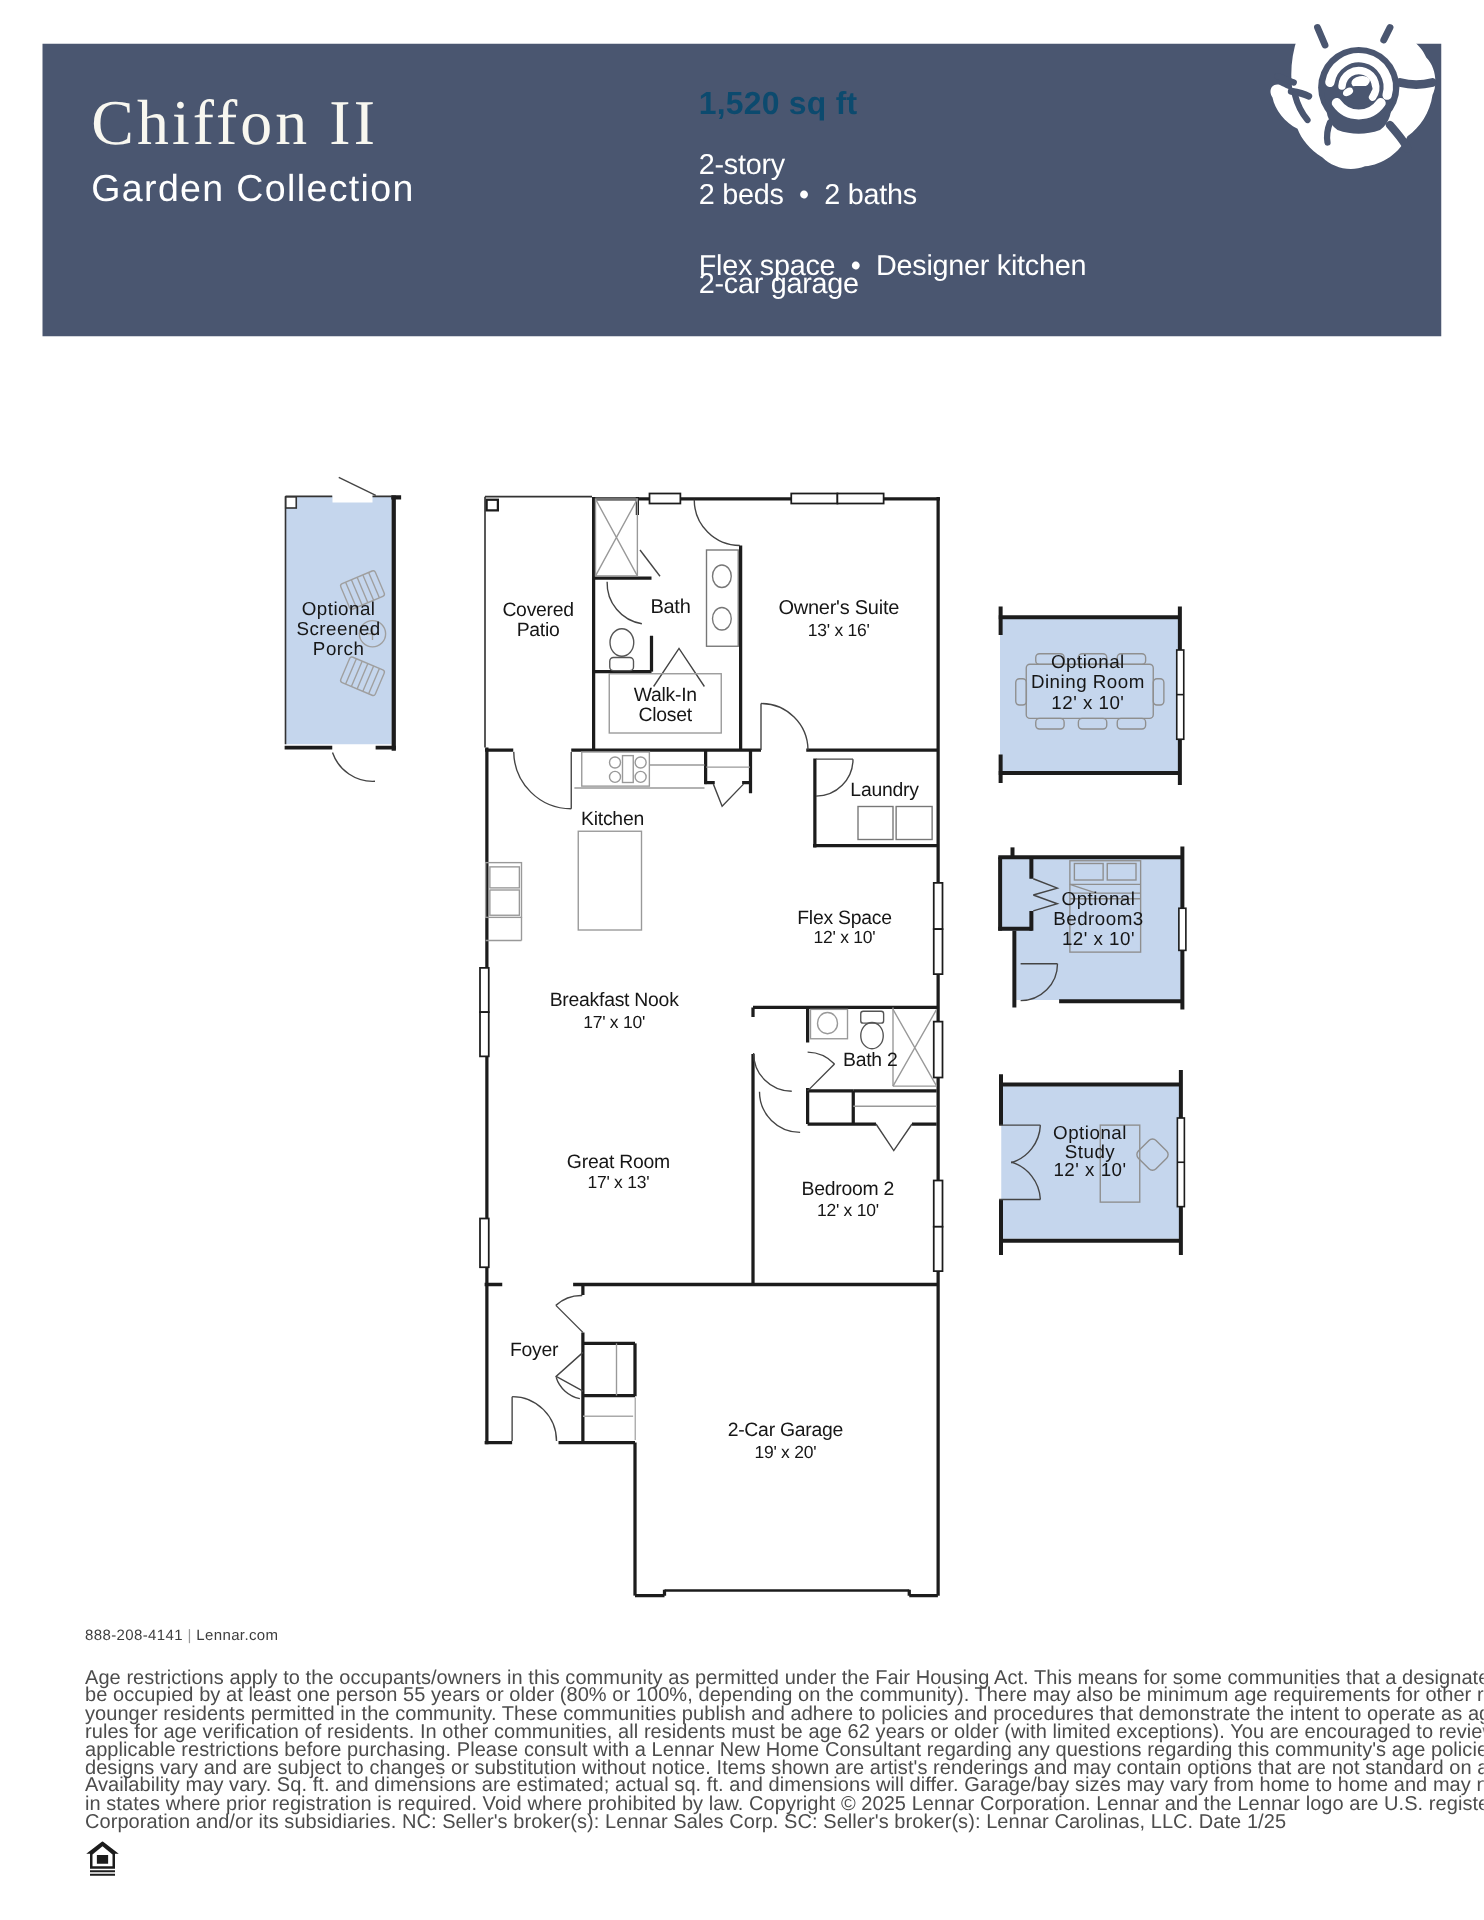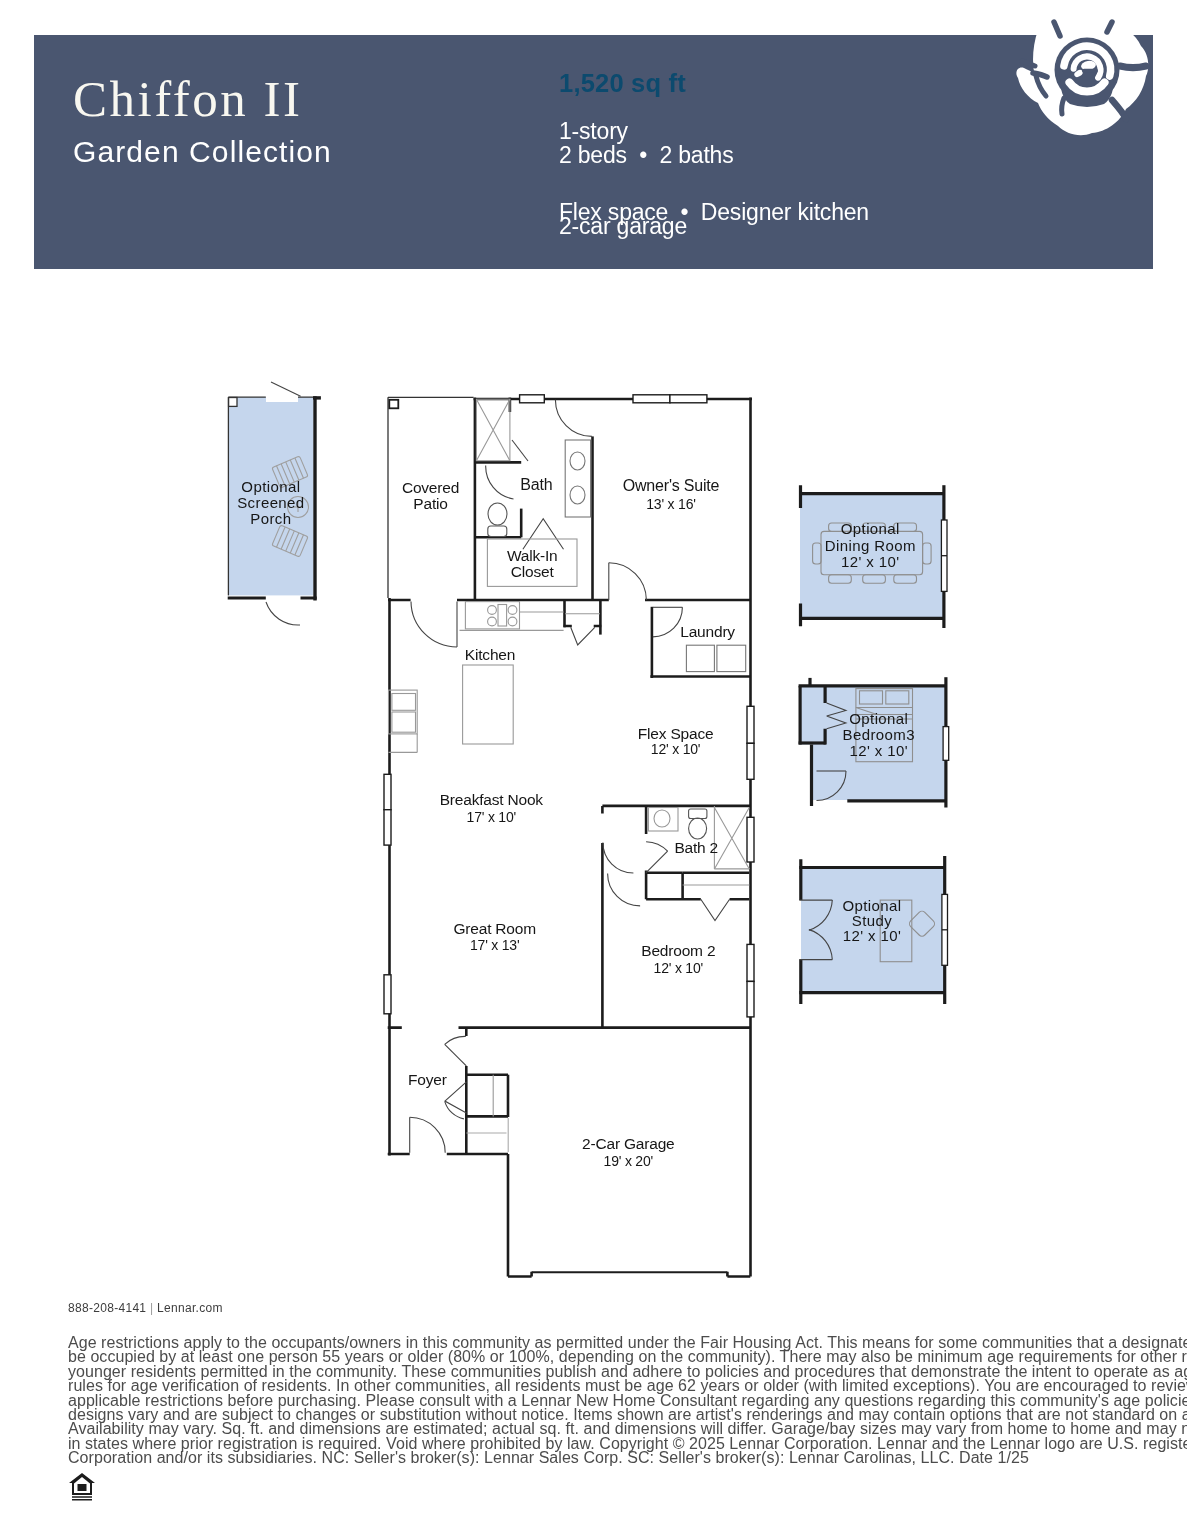--- a/index.html
+++ b/index.html
@@ -19,21 +19,21 @@
   .legal .lt{color:#8a8a8a;}
   .eho{position:absolute;left:68px;top:1473px;}
   svg.plan{position:absolute;left:0;top:0;}
 </style>
 </head>
 <body>
 <div class="hdr"></div>
 <div class="t1">Chiffon II</div>
 <div class="t2">Garden Collection</div>
 <div class="sq">1,520 sq ft</div>
-<div class="li" style="top:120px;">1-story</div>
+<div class="li" style="top:120px;">2-story</div>
 <div class="li" style="top:144px;">2 beds&nbsp;&nbsp;•&nbsp;&nbsp;2 baths</div>
 <div class="li" style="top:201px;">Flex space&nbsp;&nbsp;•&nbsp;&nbsp;Designer kitchen</div>
 <div class="li" style="top:215px;">2-car garage</div>
 
 <svg class="rose" width="146" height="126" viewBox="0 0 146 126">
 
   <path d="M30,14 C40,4 55,0 66,4 C78,-2 95,0 103,8 C115,10 128,18 133,30
            C141,38 142,52 138,60 C136,74 128,86 118,93 C112,106 98,116 84,117
            C72,122 58,118 50,110 C40,104 33,95 30,87 C20,82 12,72 10,62
            C6,56 10,50 16,52 C20,54 24,56 26,56 C24,44 25,28 30,14 Z" fill="#ffffff"></path>

